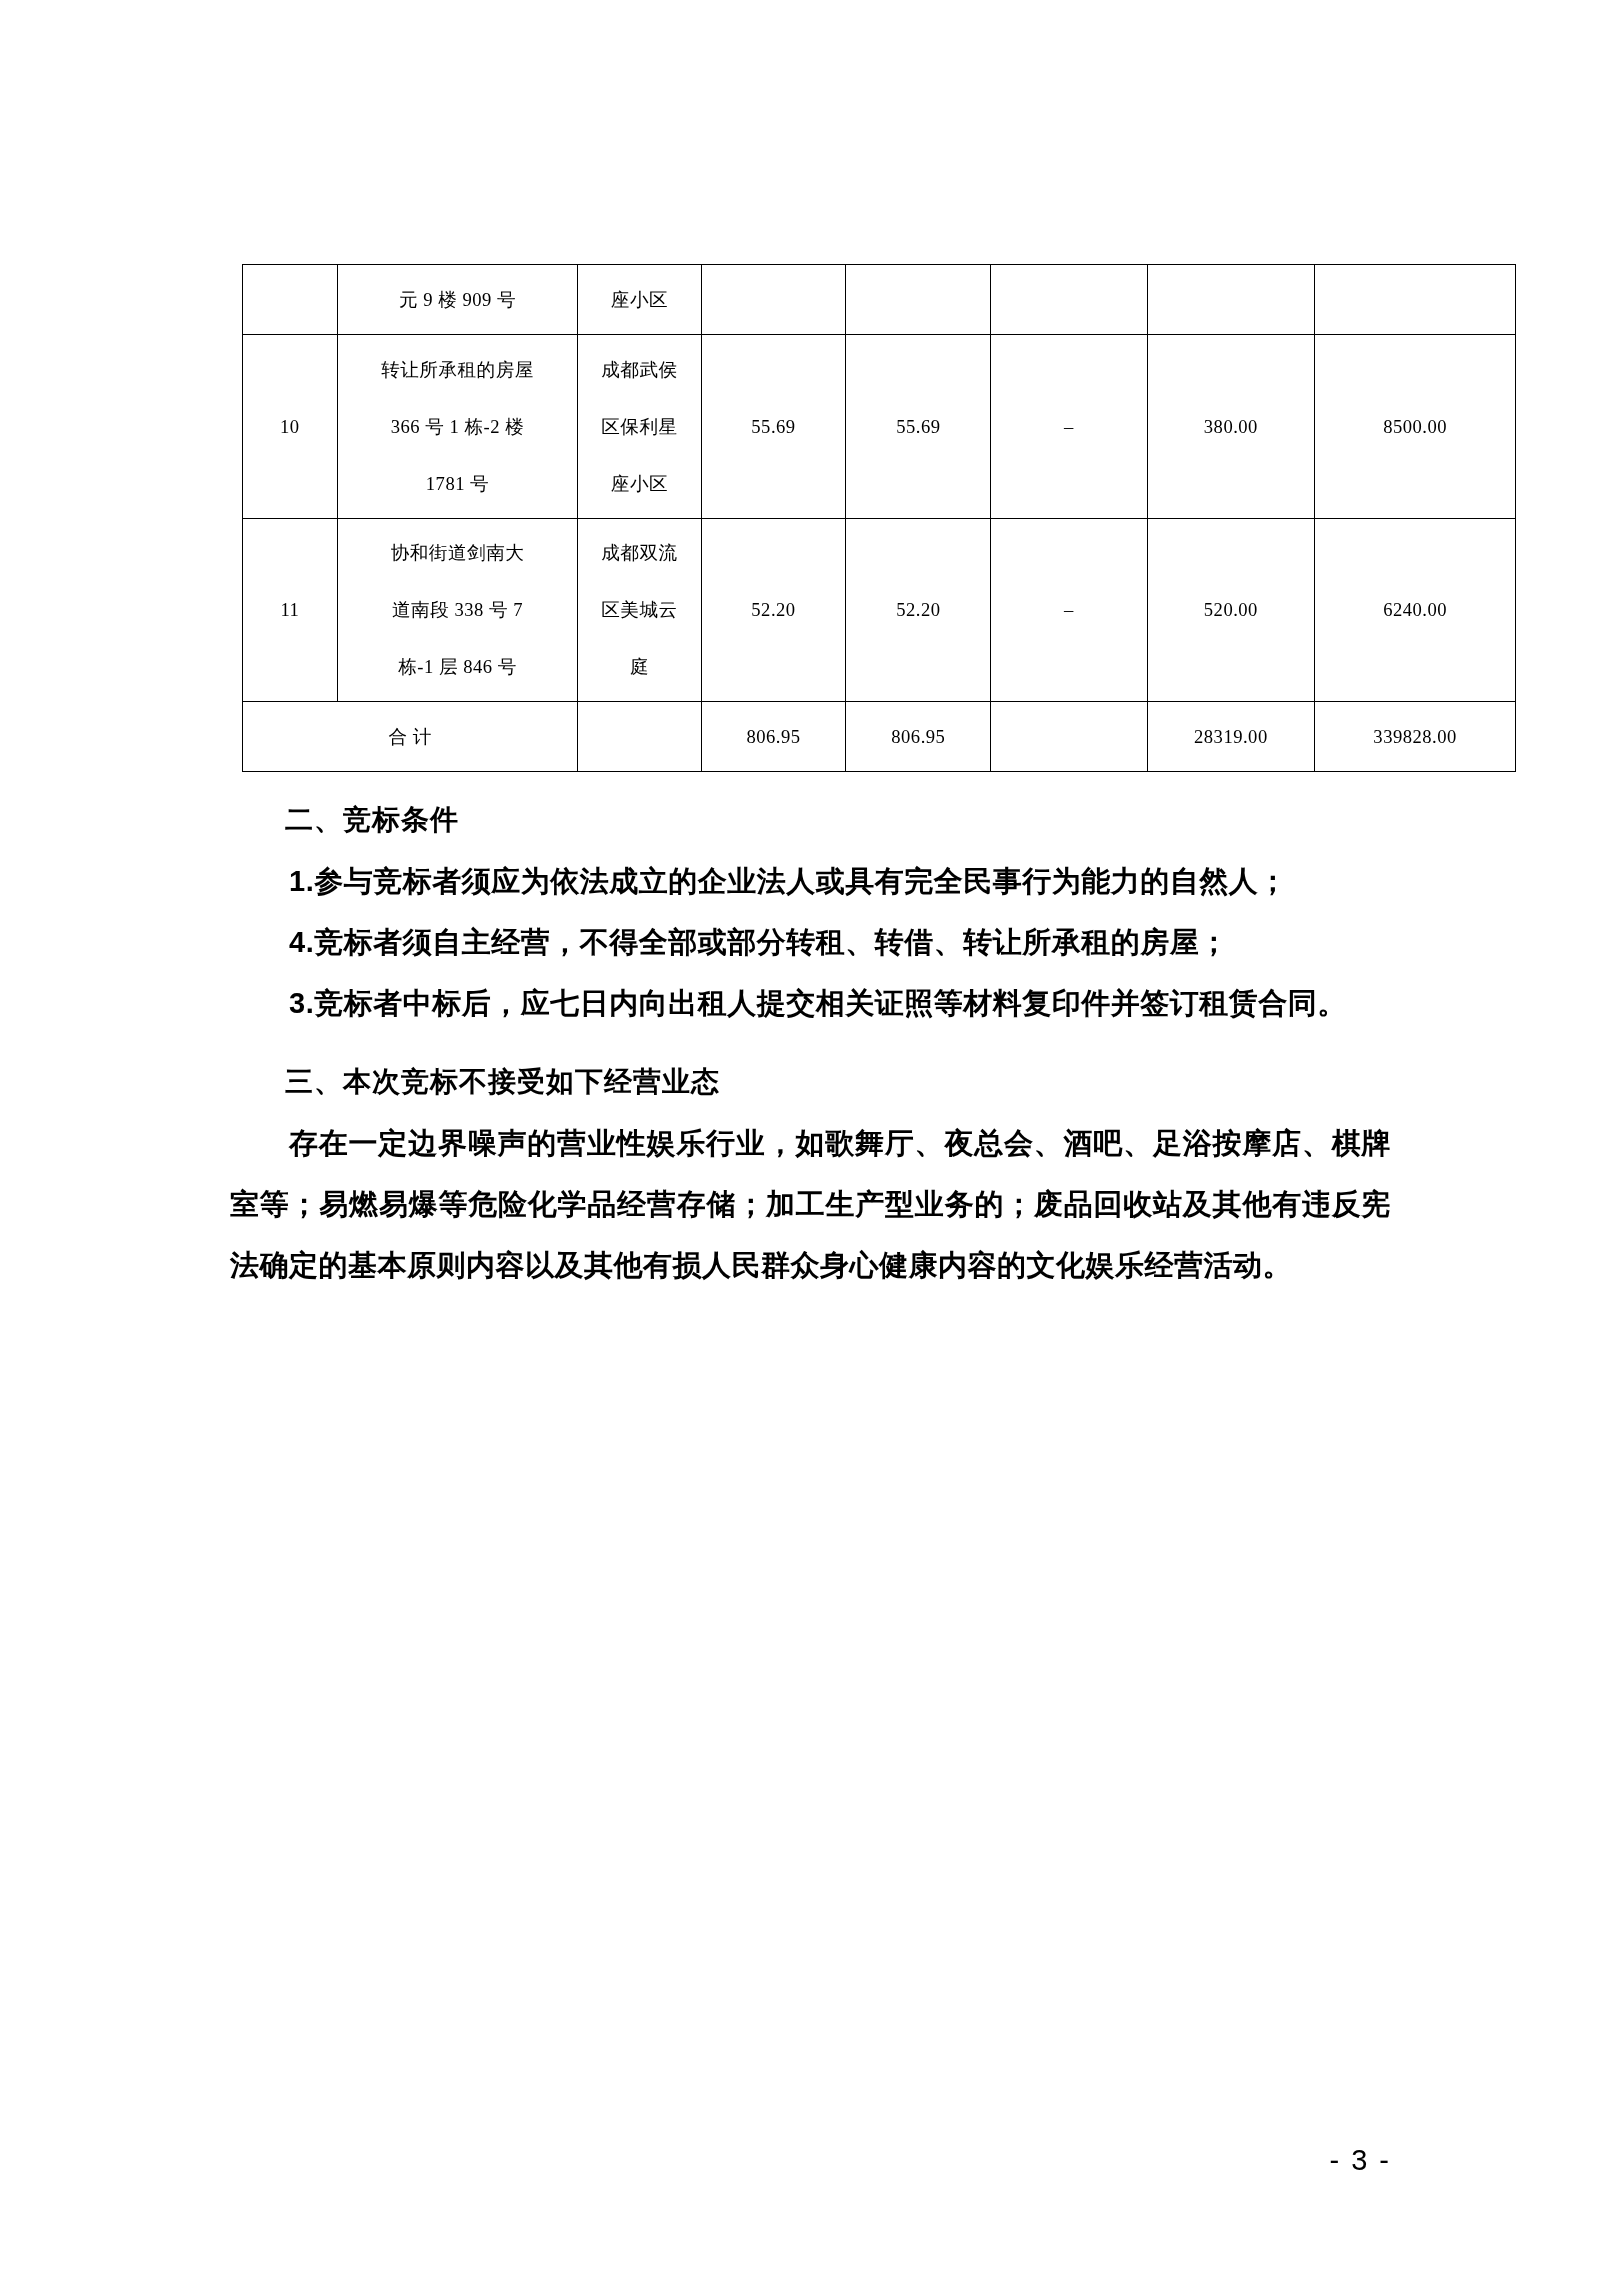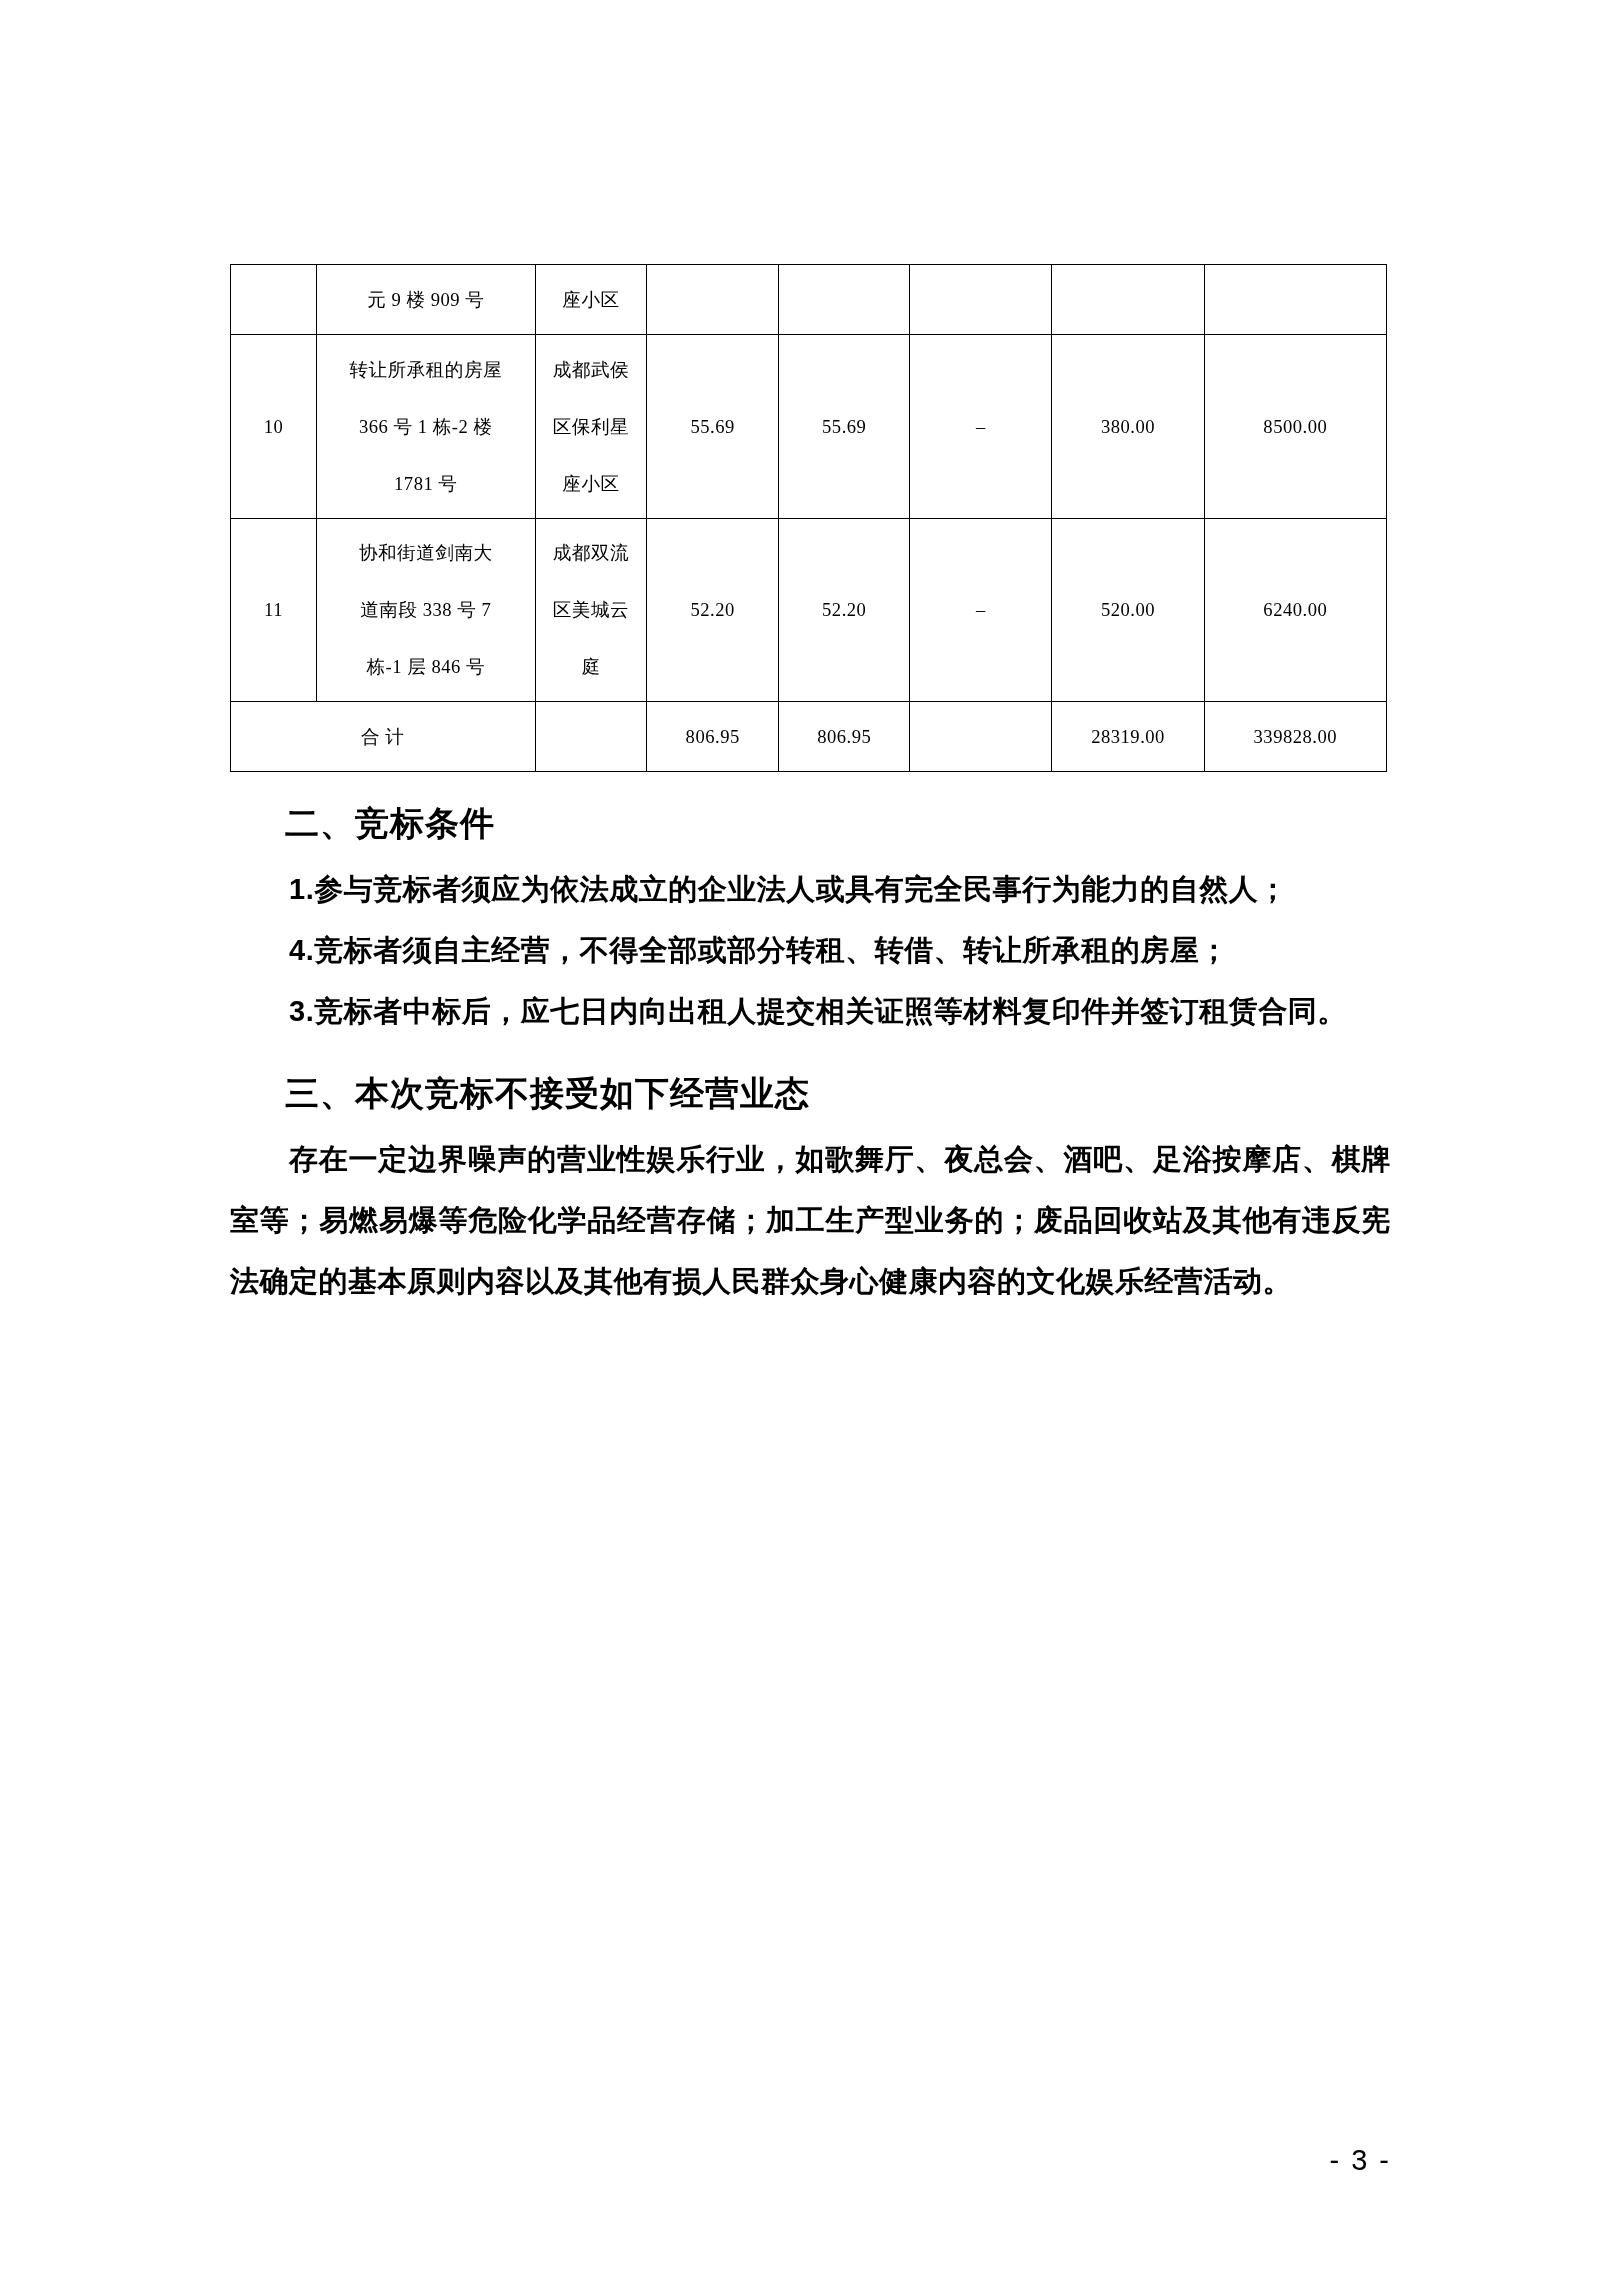--- a/index.html
+++ b/index.html
@@ -19,22 +19,22 @@
     box-sizing: border-box;
     width: 1621px;
     height: 2293px;
     padding: 186px 230px 59px 230px;
     position: relative;
   }
 
   
   table.rent-table {
     border-collapse: collapse;
-    width: 1157px;
-    margin: 78px 0 0 0;
+    width: 1274px;
+    margin: 78px 0 0 12px;
     table-layout: fixed;
   }
   table.rent-table td {
     border: 1.5px solid #000;
     font-size: 18.6px;
     line-height: 57px;
     text-align: center;
     vertical-align: middle;
     padding: 5.9px 5.9px;
     font-family: "Liberation Serif", "DejaVu Serif", serif;
@@ -53,21 +53,21 @@
     line-height: 63px;
   }
   td.top-align { vertical-align: top; }
   td.num-cell { vertical-align: top; }
   .total-row td {
     line-height: 73px;
   }
 
   
   h2.sec-title {
-    font-size: 34px;
+    font-size: 28px;
     font-weight: bold;
     margin: 29px 0 11.8px 0;
     padding-left: 55px;
     letter-spacing: 1px;
     font-family: Liberation Serif, serif;
   }
   p.body-text {
     font-size: 29px;
     line-height: 61px;
     margin: 0;

